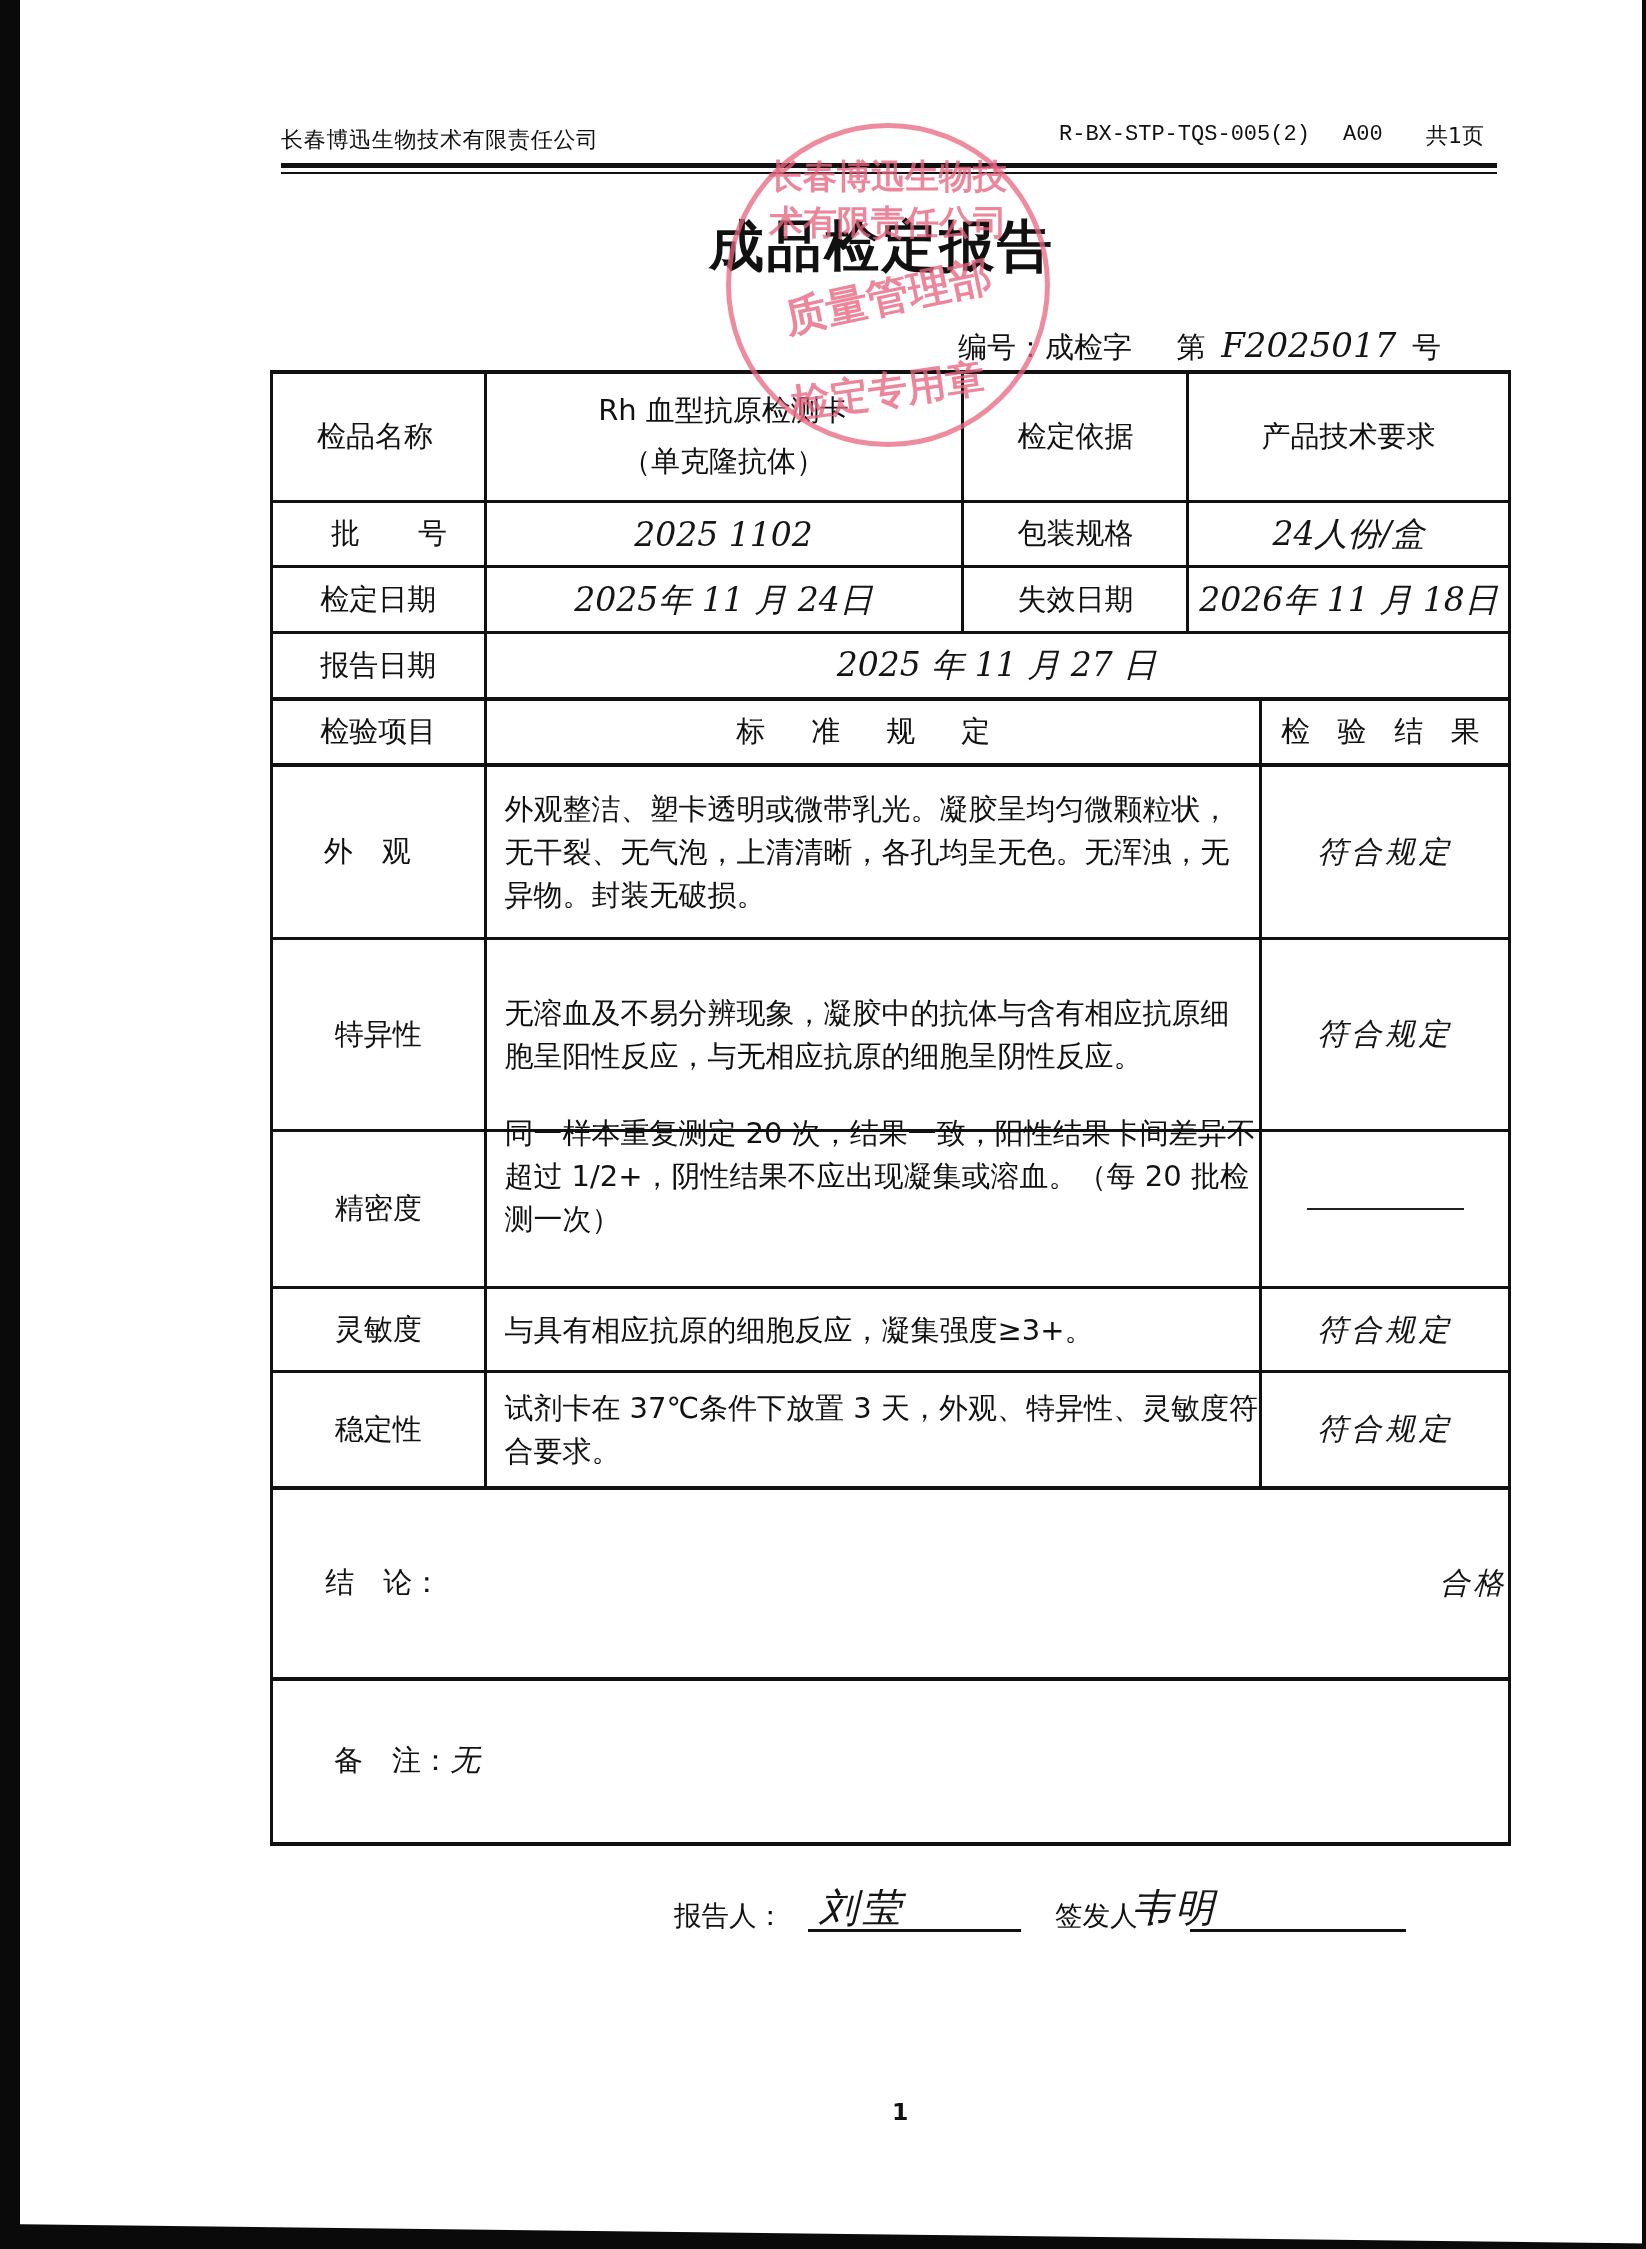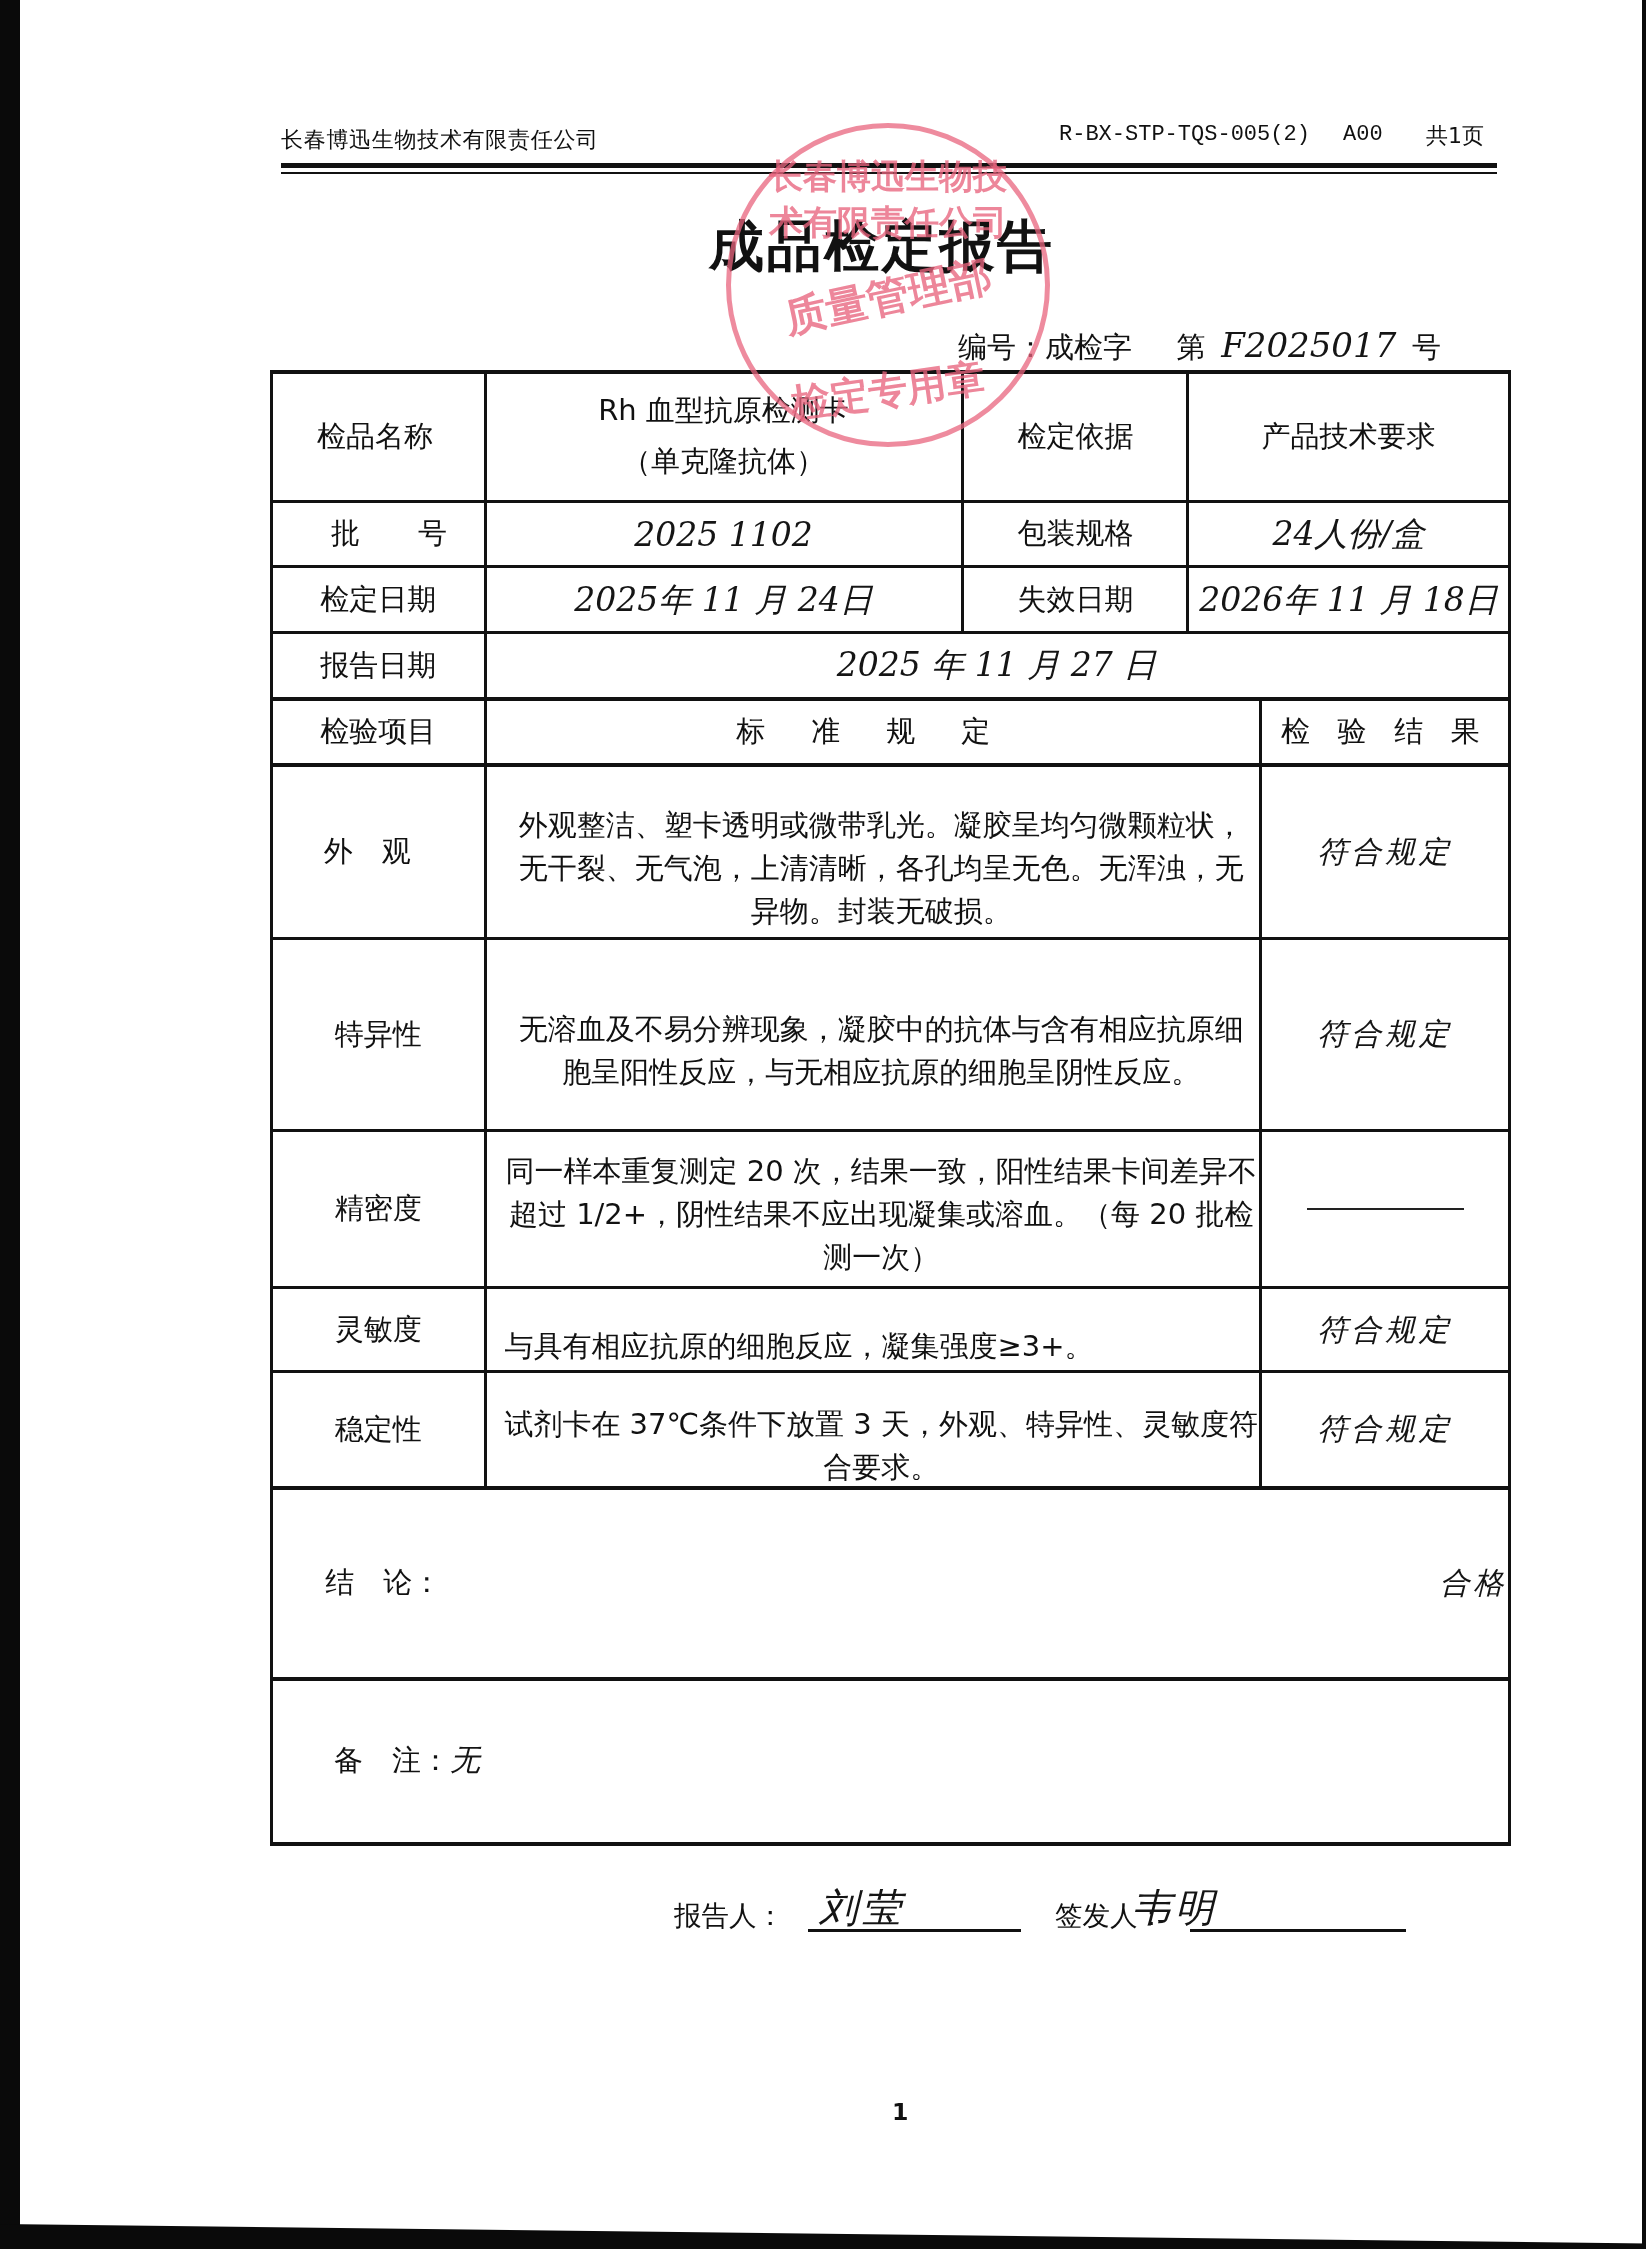--- a/index.html
+++ b/index.html
@@ -31,21 +31,21 @@
 
     
     .tbl { position: absolute; left: 270px; top: 370px; width: 1241px; height: 1475px; }
     .line-h { position: absolute; height: 3.3px; background: #111; }
     .line-v { position: absolute; width: 2.6px; background: #111; }
     .cell {
       position: absolute; display: flex; align-items: center; justify-content: center;
       font-size: 29px; text-align: center; box-sizing: border-box;
       font-family: "DejaVu Sans", sans-serif;
     }
-    .cell.left { justify-content: flex-start; text-align: center; padding-left: 18.4px; padding-right: 1px; line-height: 43px; margin-top: 16px; }
+    .cell.left { justify-content: flex-start; text-align: left; padding-left: 18.4px; padding-right: 1px; line-height: 43px; }
     .hand {
       font-family: "DejaVu Serif", serif; font-style: italic; font-size: 33px; color: #151515;
     }
     .hand-big { font-family: "DejaVu Serif", serif; font-style: italic; font-size: 30px; color: #151515; letter-spacing: 3.9px; }
     .dash { width: 157px; height: 2.6px; background: #222; }
     .label-spaced { letter-spacing: 18.4px; }
 
     .footer-row { font-size: 27.5px; font-family: "DejaVu Sans", sans-serif; }
     .sig-line { position: absolute; height: 3.3px; background: #111; }
     .page-num { left: 892px; top: 2098px; font-size: 23.6px; font-weight: bold; font-family: "DejaVu Sans", sans-serif; }
@@ -134,21 +134,21 @@
 
   <div class="cell" style="left:3.3px;top:397px;width:188px;height:170px">外　观</div>
   <div class="cell left" style="left:216px;top:397px;width:773px;height:170px">外观整洁、塑卡透明或微带乳光。凝胶呈均匀微颗粒状，无干裂、无气泡，上清清晰，各孔均呈无色。无浑浊，无异物。封装无破损。</div>
   <div class="cell hand-big" style="left:992px;top:397px;width:246px;height:170px">符合规定</div>
 
   <div class="cell" style="left:3.3px;top:570px;width:210px;height:189px">特异性</div>
   <div class="cell left" style="left:216px;top:570px;width:773px;height:189px">无溶血及不易分辨现象，凝胶中的抗体与含有相应抗原细胞呈阳性反应，与无相应抗原的细胞呈阴性反应。</div>
   <div class="cell hand-big" style="left:992px;top:570px;width:246px;height:189px">符合规定</div>
 
   <div class="cell" style="left:3.3px;top:762px;width:210px;height:154px">精密度</div>
-  <div class="cell left" style="left:216px;top:750px;width:773px;height:157px">同一样本重复测定 20 次，结果一致，阳性结果卡间差异不超过 1/2+，阴性结果不应出现凝集或溶血。（每 20 批检测一次）</div>
+  <div class="cell left" style="left:216px;top:728px;width:773px;height:157px">同一样本重复测定 20 次，结果一致，阳性结果卡间差异不超过 1/2+，阴性结果不应出现凝集或溶血。（每 20 批检测一次）</div>
   <div class="cell" style="left:992px;top:762px;width:246px;height:154px">
     <div class="dash"></div>
   </div>
 
   <div class="cell" style="left:3.3px;top:920px;width:210px;height:80px">灵敏度</div>
   <div class="cell left" style="left:216px;top:920px;width:773px;height:80px">与具有相应抗原的细胞反应，凝集强度≥3+。</div>
   <div class="cell hand-big" style="left:992px;top:920px;width:246px;height:80px">符合规定</div>
 
   <div class="cell" style="left:3.3px;top:1003px;width:210px;height:113px">稳定性</div>
   <div class="cell left" style="left:216px;top:1003px;width:773px;height:113px">试剂卡在 37℃条件下放置 3 天，外观、特异性、灵敏度符合要求。</div>

